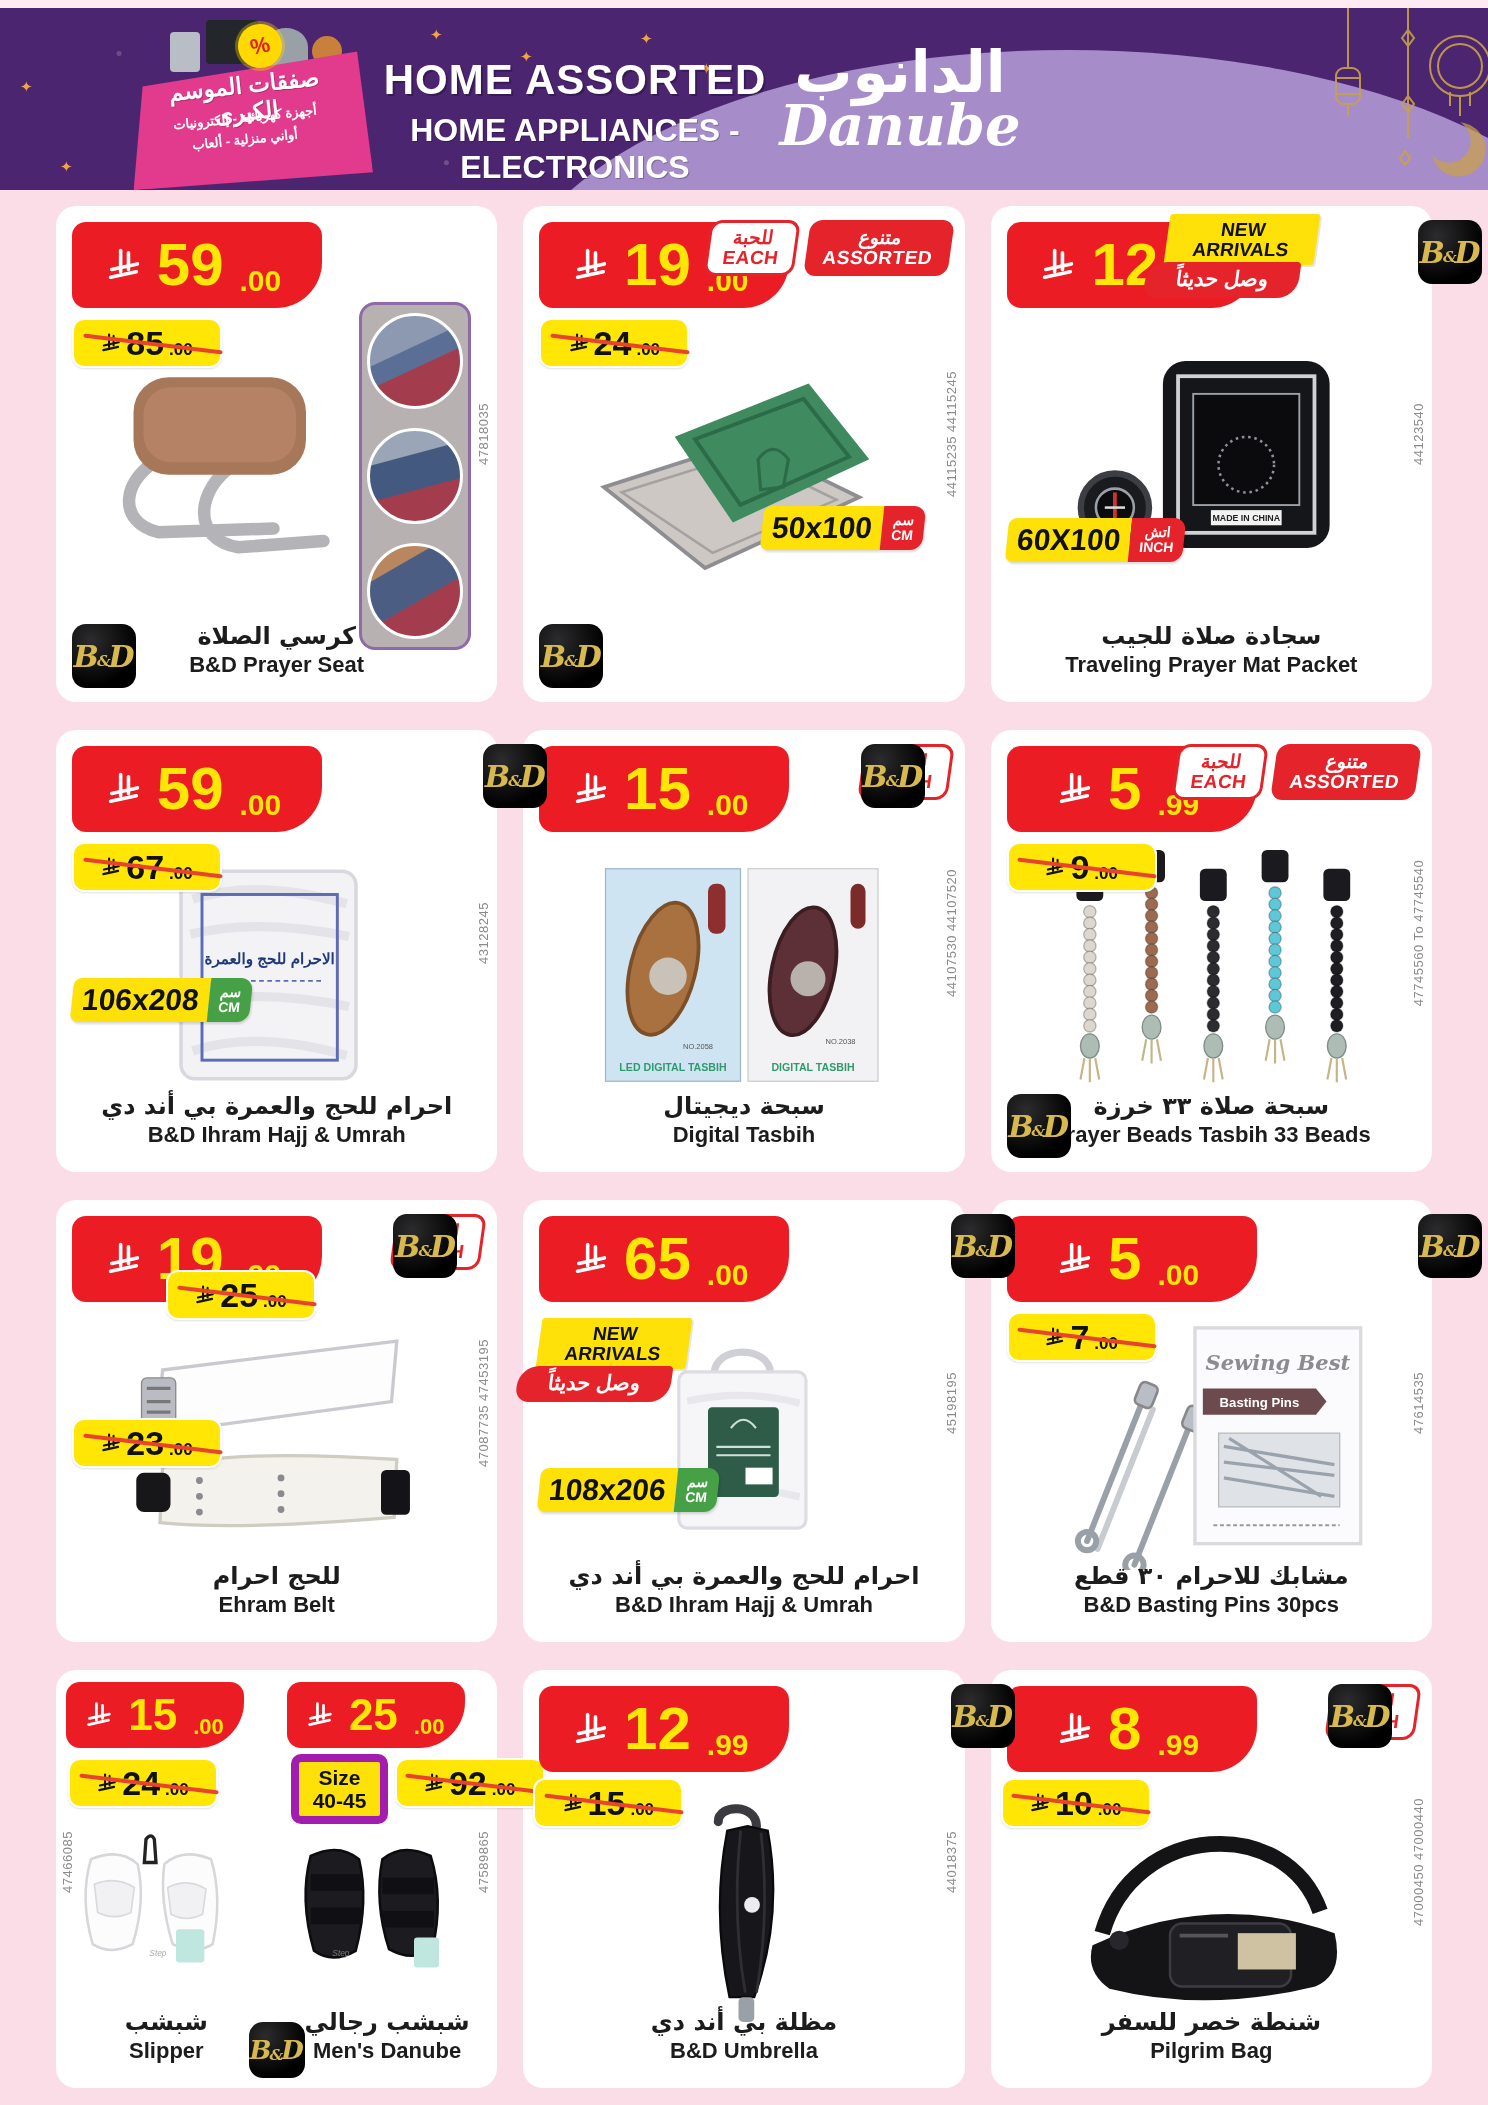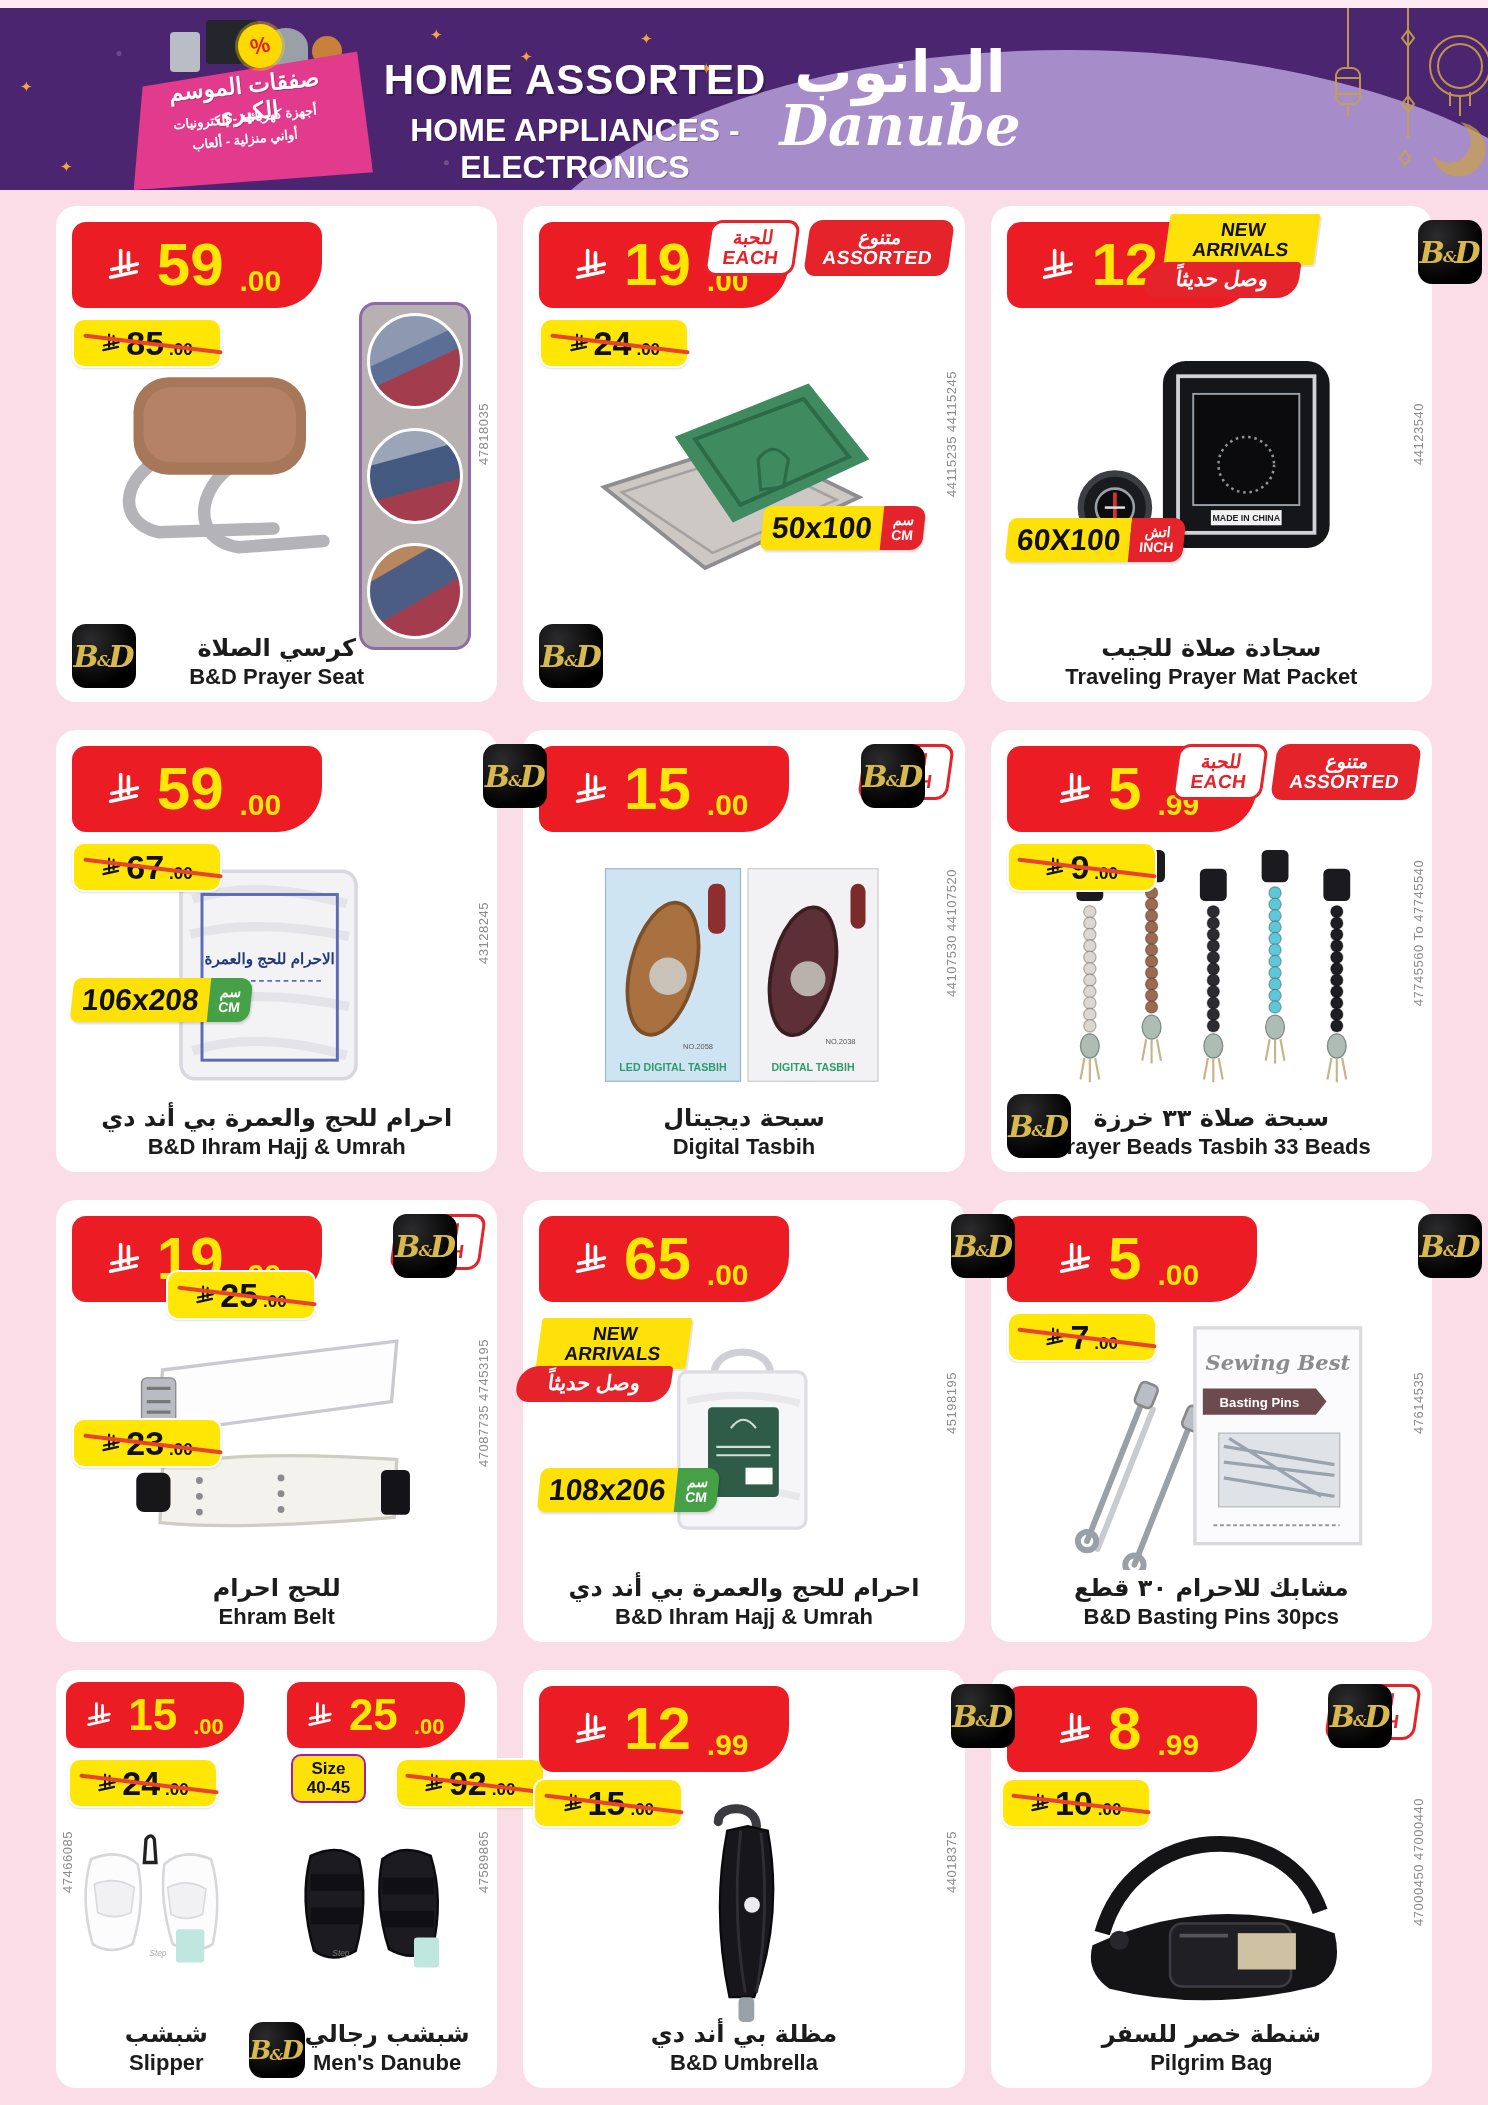--- a/index.html
+++ b/index.html
@@ -74,33 +74,33 @@
   .na-red { background:#e5232b; color:#fff; font-weight:bold; font-size:21px; text-align:center;
     padding:5px 14px 7px; border-radius:20px 4px 20px 14px; transform:skewX(-8deg); margin:-3px 18px 0 -22px; }
 
   
   .size-badge { position:absolute; display:flex; z-index:6; filter:drop-shadow(1px 2px 1px rgba(0,0,0,.15)); }
   .size-main { background:#ffe10a; color:#111; font-weight:bold; font-size:30px; padding:5px 10px;
     border-radius:8px 0 0 8px; transform:skewX(-6deg); }
   .size-tail { color:#fff; font-weight:bold; display:flex; flex-direction:column; align-items:center; justify-content:center;
     font-size:14px; line-height:1.1; padding:2px 10px; border-radius:0 12px 12px 0; transform:skewX(-6deg); }
   .tail-red { background:#e5232b; } .tail-green { background:#46a146; }
-  .size-plain { position:absolute; background:#ffe10a; border:2px solid #a21caf; border-radius:10px; text-align:center;
-    font-weight:bold; color:#111; font-size:17px; line-height:1.1; padding:4px 14px; z-index:6; }
+  .size-plain { position:absolute; background:#ffe10a; border:8px solid #a21caf; border-radius:10px; text-align:center;
+    font-weight:bold; color:#111; font-size:21px; line-height:1.1; padding:4px 14px; z-index:6; }
 
   
   .bd-logo { width:64px; height:64px; background:radial-gradient(circle at 30% 25%, #2c2c2e, #000 70%);
     border-radius:14px; display:flex; align-items:center; justify-content:center; z-index:6;
     color:#d8b94e; font-family:"DejaVu Serif", serif; font-style:italic; font-weight:bold; font-size:30px; }
   .bd-logo .bd-amp { font-size:15px; margin:10px -2px 0; }
   .logo-tr { position:absolute; } .pos-bl { position:absolute; left:16px; bottom:14px; }
   .barcode { position:absolute; right:6px; top:46%; transform:translateY(-50%) rotate(180deg);
     writing-mode:vertical-rl; font-size:13px; color:#8b8b8b; letter-spacing:.5px; z-index:4; white-space:nowrap; }
   .barcode-left { left:4px; right:auto; }
-  .labels { position:absolute; left:0; right:0; bottom:12px; text-align:center; z-index:4; }
+  .labels { position:absolute; left:0; right:0; bottom:24px; text-align:center; z-index:4; }
   .name-ar { font-size:24px; font-weight:bold; color:#1c1c1c; font-family:"DejaVu Sans", sans-serif; }
   .name-en { font-size:22px; font-weight:bold; color:#1c1c1c; margin-top:2px; }
 
   .art { position:absolute; z-index:2; }
   .photo-panel { position:absolute; right:26px; top:96px; width:112px; height:348px; background:#b7b1b1;
     border:3px solid #8e6aa8; border-radius:16px; display:flex; flex-direction:column; align-items:center;
     justify-content:space-between; padding:8px 0; z-index:3; }
   .photo { width:96px; height:96px; border-radius:50%; border:3px solid #fff; }
   .ph1 { background:linear-gradient(155deg,#8d99b0 38%,#5b6f96 39% 55%,#a33d4e 56%); }
   .ph2 { background:linear-gradient(165deg,#9aa5b8 30%,#44597f 31% 62%,#a33d4e 63%); }

